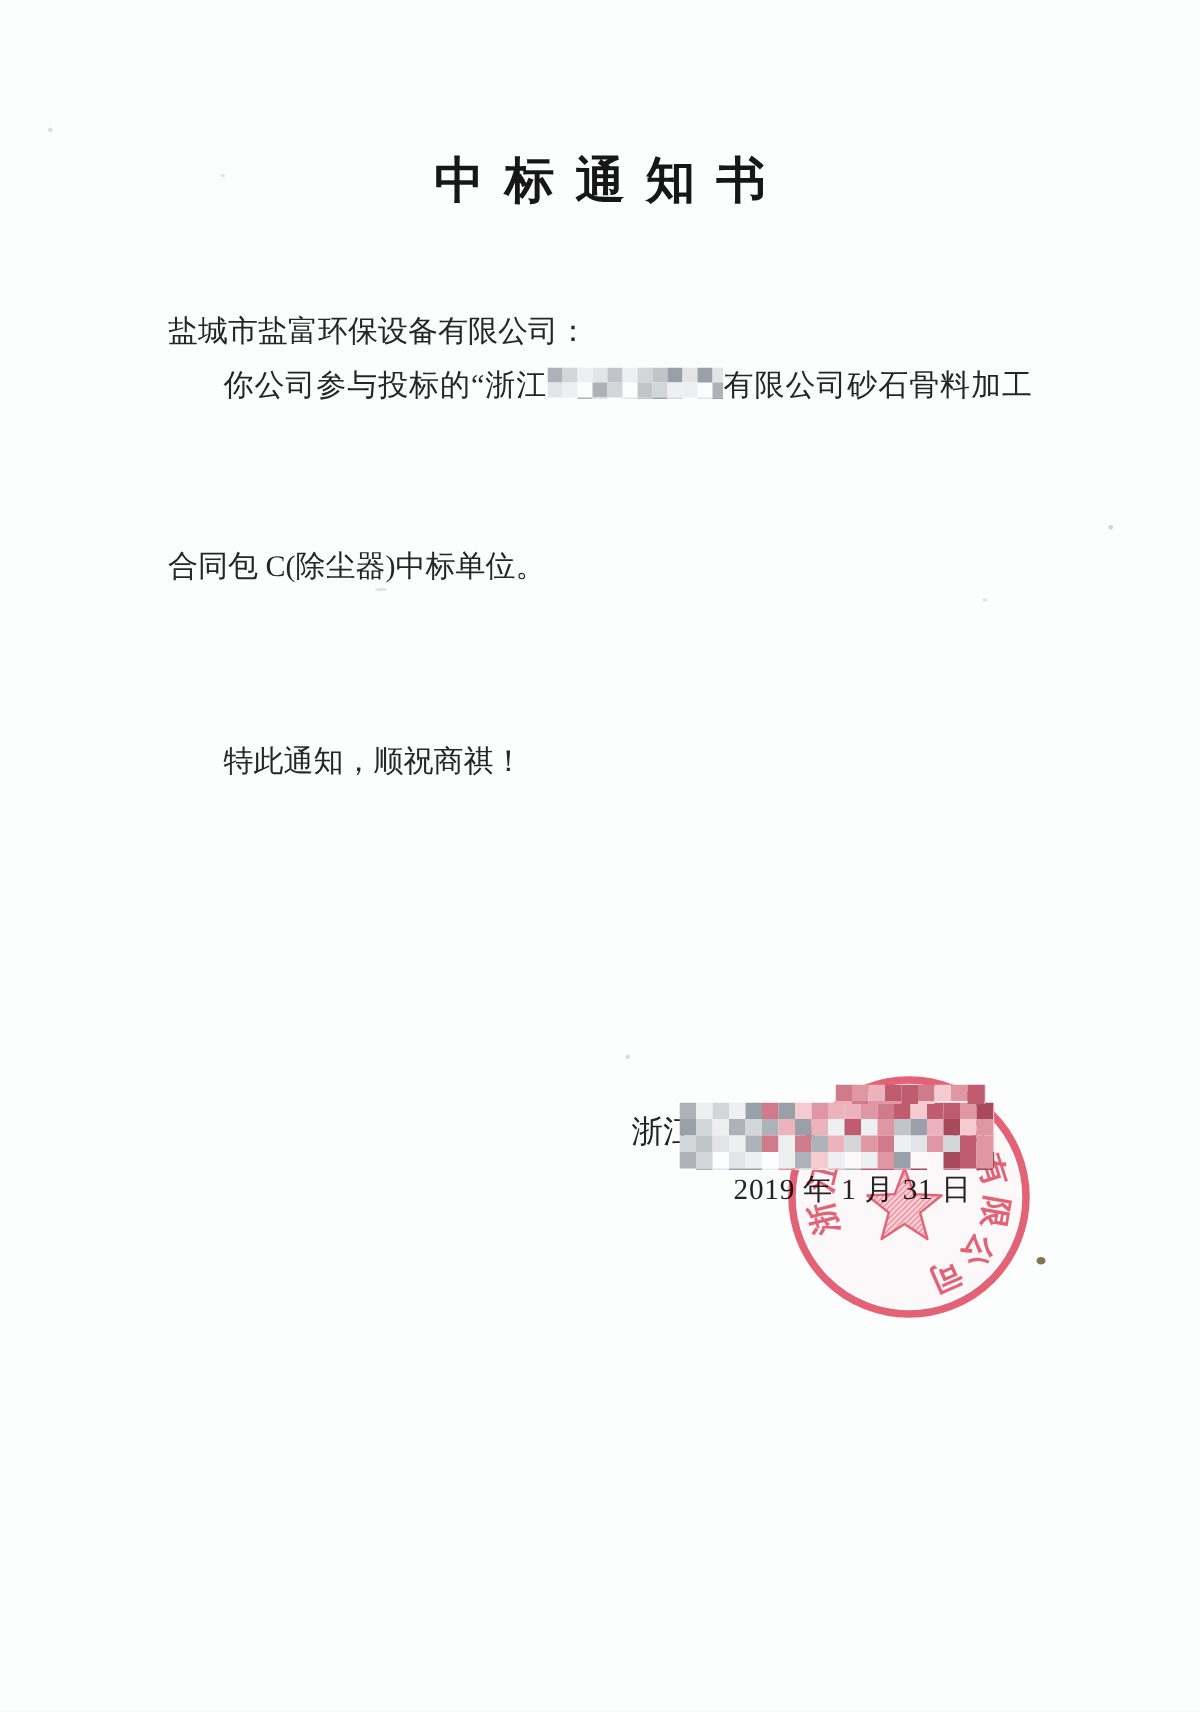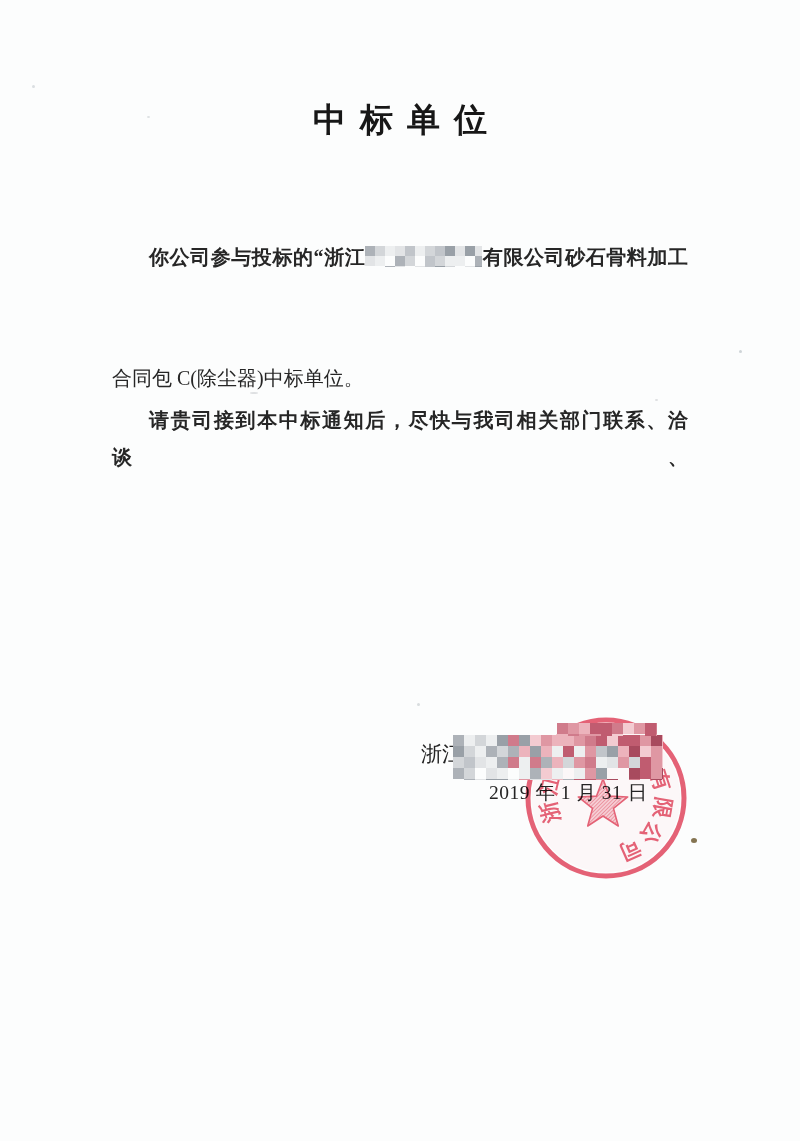--- a/index.html
+++ b/index.html
@@ -30,21 +30,21 @@
     position: absolute;
     left: 112px;
     width: 576px;
     height: 37px;
     line-height: 37px;
     font-size: 20px;
     color: #262626;
     white-space: normal;
   }
   .stretch { text-align: justify; text-align-last: justify; }
-  .indent  { text-indent: 37px; font-weight: bold; }
+  .indent  { text-indent: 37px; }
   .mosaic-inline {
     display: inline-block;
     position: relative;
     width: 117px;
     height: 21px;
     vertical-align: -3px;
     overflow: hidden;
   }
   .redaction-abs {
     position: absolute;
@@ -80,32 +80,33 @@
     filter: blur(0.4px);
   }
   .speck { position: absolute; border-radius: 50%; z-index: 7; }
   i { font-style: normal; }
 </style>
 </head>
 <body>
 
 <div class="page">
 
-  <h1 class="title">中标单位</h1>
-
+  <h1 class="title">中标通知书</h1>
+
+  <div class="line" style="top:203px">盐城市盐富环保设备有限公司：</div>
 
   <div class="line stretch indent" style="top:239px"><span>你公司参与投标的“浙江</span><span class="mosaic-inline"><i style="position: absolute; left: 0px; top: 0px; width: 10px; height: 10px; background: rgb(173, 178, 184);"></i><i style="position: absolute; left: 10px; top: 0px; width: 10px; height: 10px; background: rgb(211, 214, 217);"></i><i style="position: absolute; left: 20px; top: 0px; width: 10px; height: 10px; background: rgb(237, 239, 240);"></i><i style="position: absolute; left: 30px; top: 0px; width: 10px; height: 10px; background: rgb(226, 228, 230);"></i><i style="position: absolute; left: 40px; top: 0px; width: 10px; height: 10px; background: rgb(193, 197, 202);"></i><i style="position: absolute; left: 50px; top: 0px; width: 10px; height: 10px; background: rgb(237, 239, 240);"></i><i style="position: absolute; left: 60px; top: 0px; width: 10px; height: 10px; background: rgb(211, 214, 217);"></i><i style="position: absolute; left: 70px; top: 0px; width: 10px; height: 10px; background: rgb(193, 197, 202);"></i><i style="position: absolute; left: 80px; top: 0px; width: 10px; height: 10px; background: rgb(153, 160, 167);"></i><i style="position: absolute; left: 90px; top: 0px; width: 10px; height: 10px; background: rgb(226, 228, 230);"></i><i style="position: absolute; left: 100px; top: 0px; width: 10px; height: 10px; background: rgb(153, 160, 167);"></i><i style="position: absolute; left: 110px; top: 0px; width: 7px; height: 10px; background: rgb(226, 228, 230);"></i><i style="position: absolute; left: 0px; top: 10px; width: 10px; height: 10px; background: rgb(226, 228, 230);"></i><i style="position: absolute; left: 10px; top: 10px; width: 10px; height: 10px; background: rgb(237, 239, 240);"></i><i style="position: absolute; left: 30px; top: 10px; width: 10px; height: 10px; background: rgb(173, 178, 184);"></i><i style="position: absolute; left: 40px; top: 10px; width: 10px; height: 10px; background: rgb(211, 214, 217);"></i><i style="position: absolute; left: 60px; top: 10px; width: 10px; height: 10px; background: rgb(193, 197, 202);"></i><i style="position: absolute; left: 70px; top: 10px; width: 10px; height: 10px; background: rgb(211, 214, 217);"></i><i style="position: absolute; left: 80px; top: 10px; width: 10px; height: 10px; background: rgb(237, 239, 240);"></i><i style="position: absolute; left: 90px; top: 10px; width: 10px; height: 10px; background: rgb(237, 239, 240);"></i><i style="position: absolute; left: 110px; top: 10px; width: 7px; height: 10px; background: rgb(173, 178, 184);"></i><i style="position: absolute; left: 20px; top: 20px; width: 10px; height: 1px; background: rgb(173, 178, 184);"></i><i style="position: absolute; left: 30px; top: 20px; width: 10px; height: 1px; background: rgb(226, 228, 230);"></i><i style="position: absolute; left: 50px; top: 20px; width: 10px; height: 1px; background: rgb(226, 228, 230);"></i><i style="position: absolute; left: 60px; top: 20px; width: 10px; height: 1px; background: rgb(193, 197, 202);"></i><i style="position: absolute; left: 70px; top: 20px; width: 10px; height: 1px; background: rgb(153, 160, 167);"></i><i style="position: absolute; left: 80px; top: 20px; width: 10px; height: 1px; background: rgb(211, 214, 217);"></i><i style="position: absolute; left: 100px; top: 20px; width: 10px; height: 1px; background: rgb(226, 228, 230);"></i><i style="position: absolute; left: 110px; top: 20px; width: 7px; height: 1px; background: rgb(153, 160, 167);"></i></span><span>有限公司砂石骨料加工</span></div>
 
 
 
   <div class="line" style="top:360px">合同包 C(除尘器)中标单位。</div>
 
-  <div class="line stretch indent" style="top:402px">请贵司接到本中标通知后，尽快与我司相关部门联系、洽谈、</div>
-
-
+
+
+  <div class="line indent" style="top:490px">特此通知，顺祝商祺！</div>
 
   <div class="sig-company">浙江</div>
 
   <div class="sig-date">2019 年 1 月 31 日</div>
 
   <svg class="seal" viewBox="0 0 176 176" xmlns="http://www.w3.org/2000/svg">
     <defs>
       <pattern id="sealhatch" width="2.6" height="2.6" patternUnits="userSpaceOnUse" patternTransform="rotate(45)">
         <rect width="2.6" height="2.6" fill="rgba(229,86,107,0.28)"></rect>
         <line x1="0" y1="0" x2="0" y2="2.6" stroke="#e5566b" stroke-width="1"></line>

